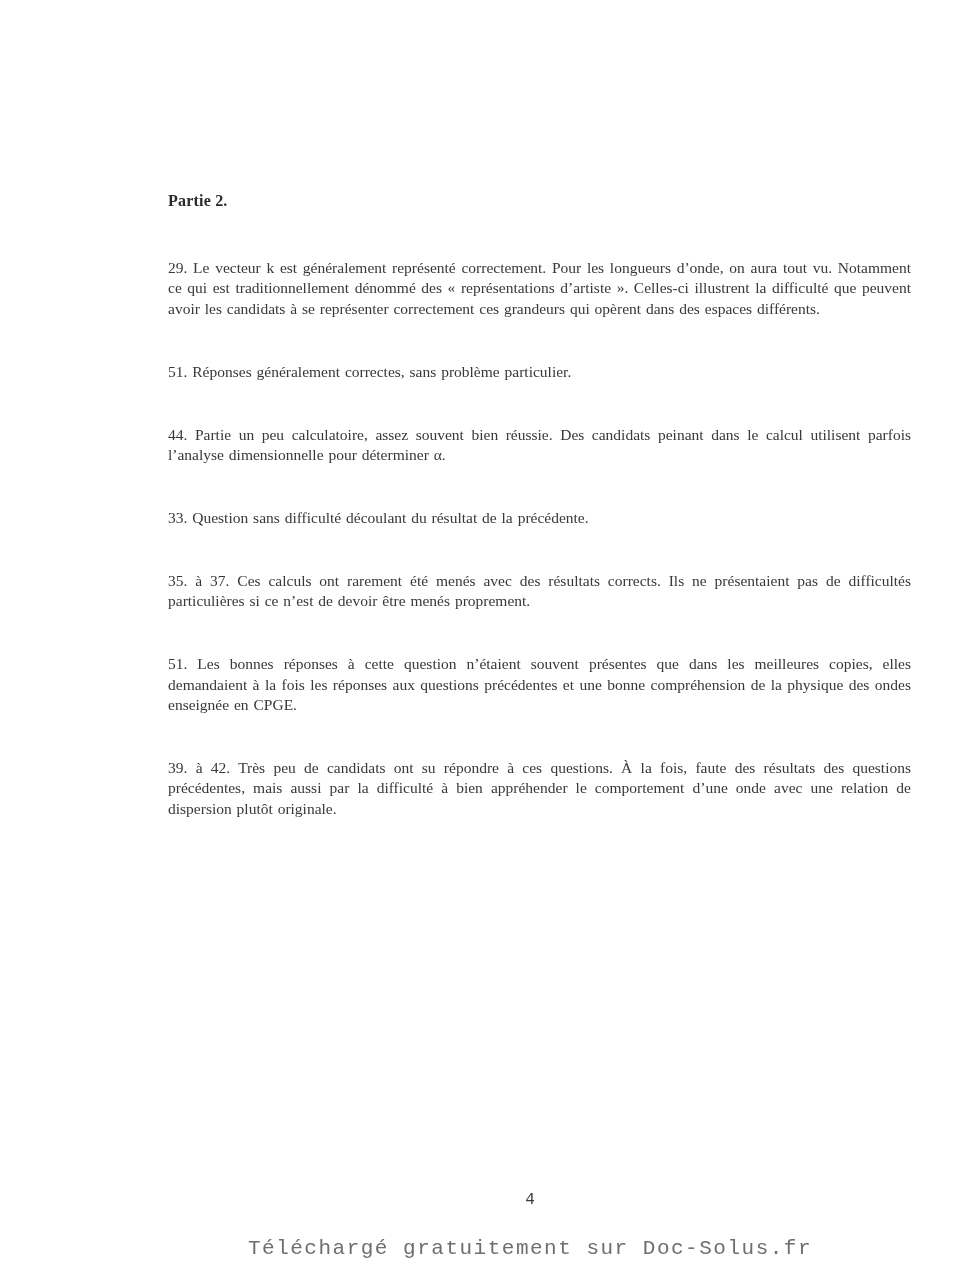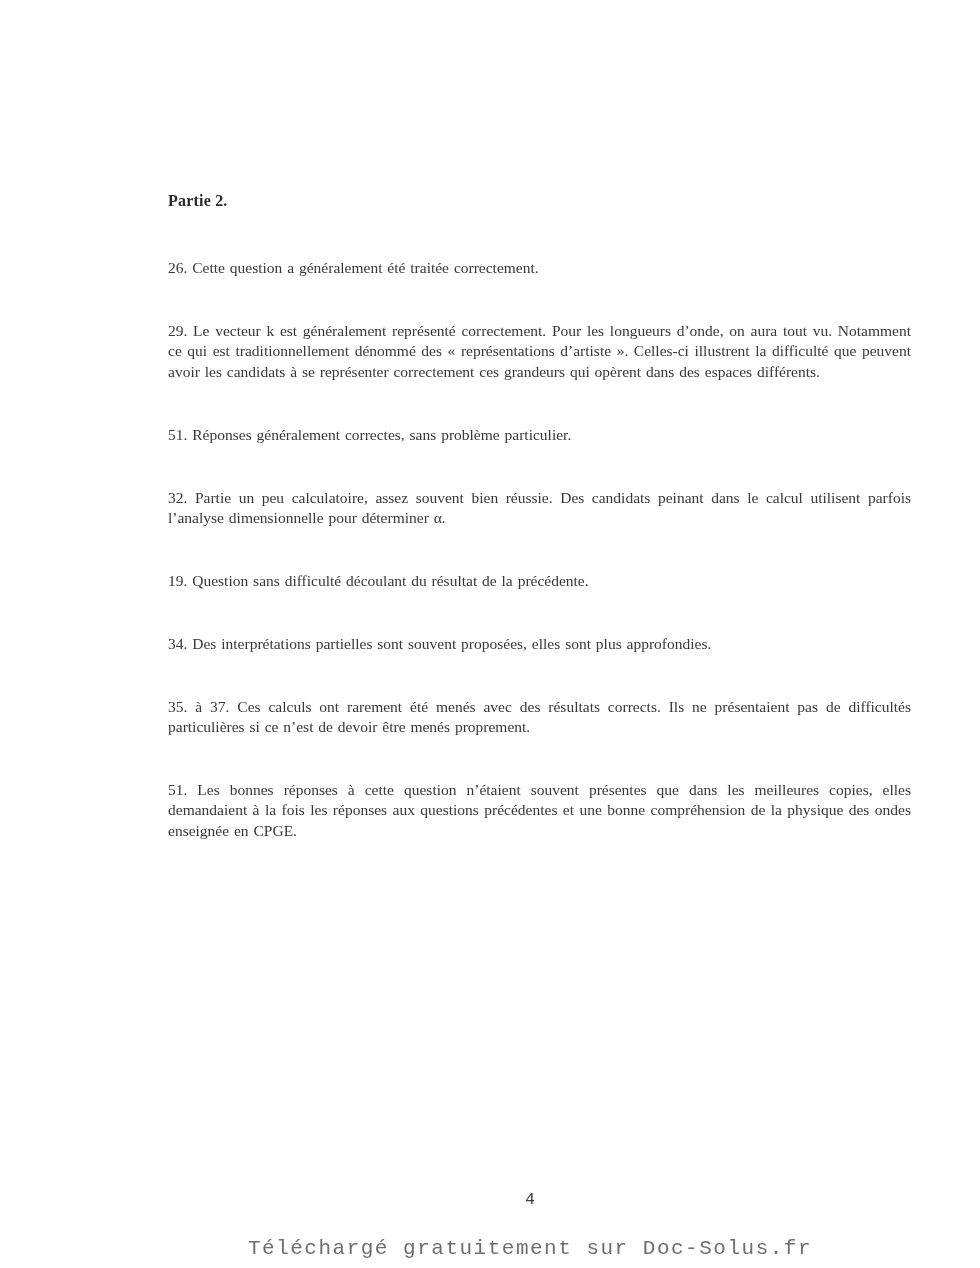--- a/index.html
+++ b/index.html
@@ -54,27 +54,26 @@
     line-height: 18px;
   }
 </style>
 </head>
 <body>
 
 <div class="page">
   <div class="content">
     <div class="section-heading">Partie 2.</div>
 
-    <p class="para">26. Cette question a généralement été traitée correctement.</p>
     <p class="para">29. Le vecteur k est généralement représenté correctement. Pour les longueurs d’onde, on aura tout vu. Notamment ce qui est traditionnellement dénommé des « représentations d’artiste ». Celles-ci illustrent la difficulté que peuvent avoir les candidats à se représenter correctement ces grandeurs qui opèrent dans des espaces différents.</p>
     <p class="para">51. Réponses généralement correctes, sans problème particulier.</p>
-    <p class="para">32. Partie un peu calculatoire, assez souvent bien réussie. Des candidats peinant dans le calcul utilisent parfois l’analyse dimensionnelle pour déterminer α.</p>
-    <p class="para">19. Question sans difficulté découlant du résultat de la précédente.</p>
-    <p class="para">34. Des interprétations partielles sont souvent proposées, elles sont plus approfondies.</p>
+    <p class="para">44. Partie un peu calculatoire, assez souvent bien réussie. Des candidats peinant dans le calcul utilisent parfois l’analyse dimensionnelle pour déterminer α.</p>
+    <p class="para">33. Question sans difficulté découlant du résultat de la précédente.</p>
     <p class="para">35. à 37. Ces calculs ont rarement été menés avec des résultats corrects. Ils ne présentaient pas de difficultés particulières si ce n’est de devoir être menés proprement.</p>
     <p class="para">51. Les bonnes réponses à cette question n’étaient souvent présentes que dans les meilleures copies, elles demandaient à la fois les réponses aux questions précédentes et une bonne compréhension de la physique des ondes enseignée en CPGE.</p>
+    <p class="para">39. à 42. Très peu de candidats ont su répondre à ces questions. À la fois, faute des résultats des questions précédentes, mais aussi par la difficulté à bien appréhender le comportement d’une onde avec une relation de dispersion plutôt originale.</p>
   </div>
 
   <div class="footer">
     <div class="page-number">4</div>
     <div class="watermark">Téléchargé gratuitement sur Doc-Solus.fr</div>
   </div>
 </div>
 
 </body></html>

